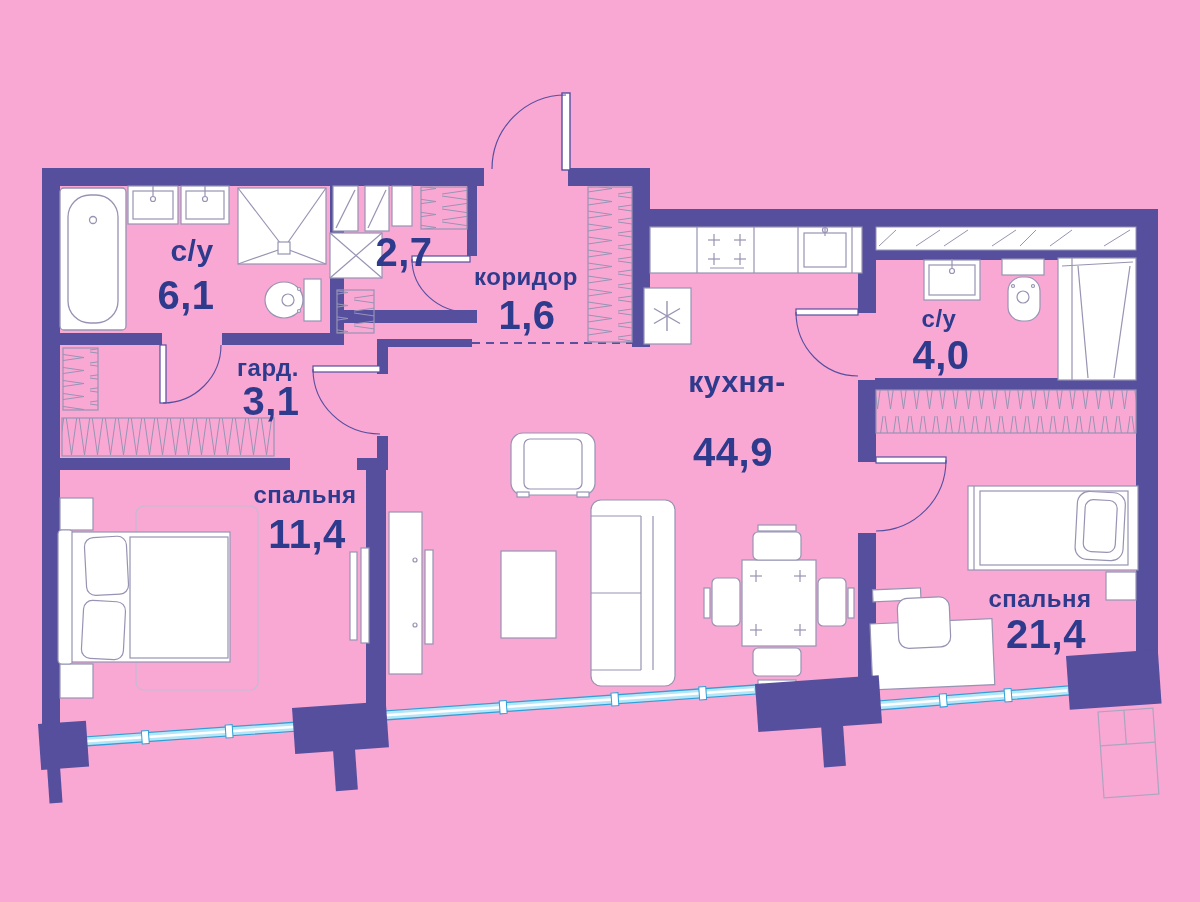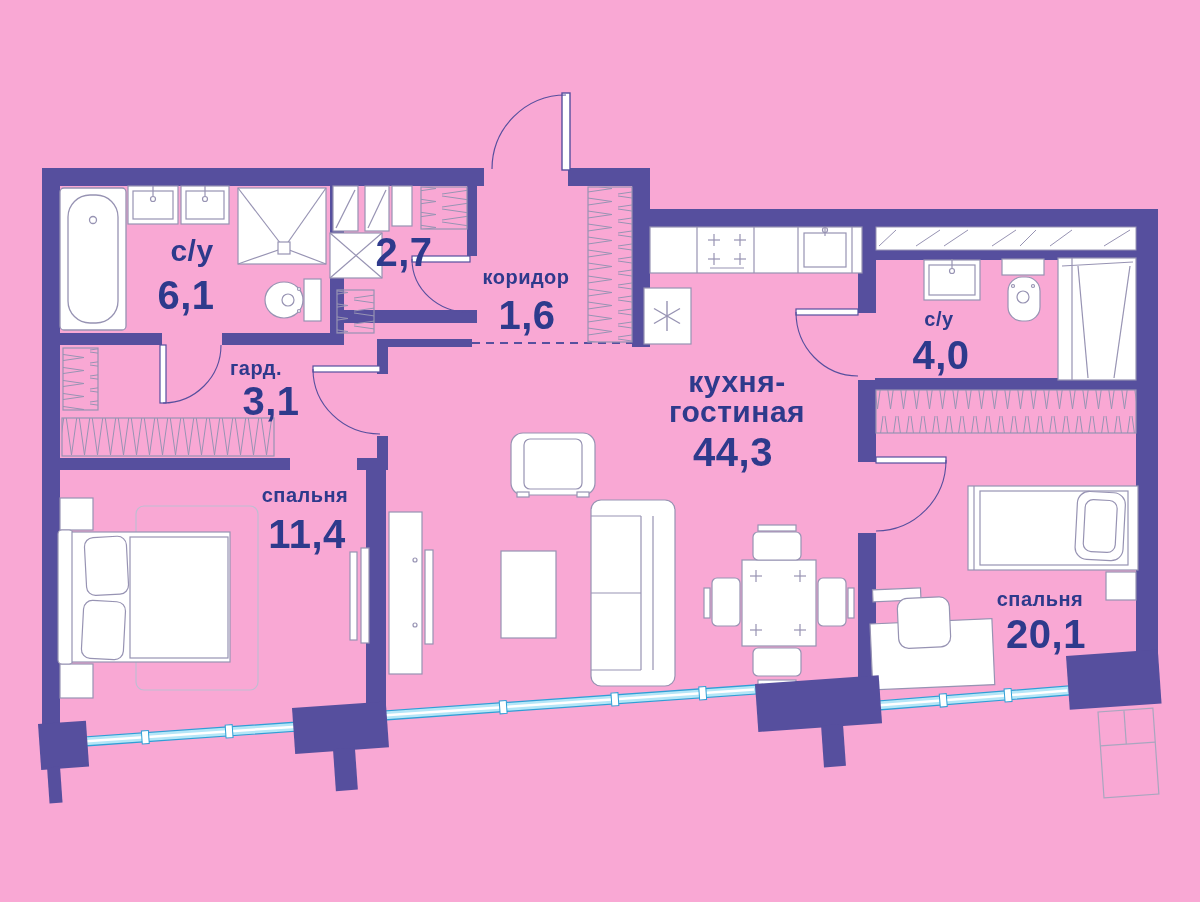--- a/index.html
+++ b/index.html
@@ -1,21 +1,21 @@
 <!DOCTYPE html>
 <html><head>
 <meta charset="utf-8">
 <style>
   html,body{margin:0;padding:0;background:#ffffff;}
   .stage{position:relative;width:1200px;height:902px;background:#f9a8d4;overflow:hidden;
          font-family:"Liberation Sans",sans-serif;text-decoration:underline;}
   .plan-svg{position:absolute;left:0;top:0;}
   .room-label{position:absolute;transform:translate(-50%,-50%);color:#2e3a8c;
               font-weight:600;text-align:center;white-space:nowrap;letter-spacing:0.5px;}
-  .lbl-name{font-size:20px;}
+  .lbl-name{font-size:24px;}
   .lbl-name-lg{font-size:30px;}
   .lbl-area{font-size:40px;}
   .lbl-area-lg{font-size:40px;}
 </style>
 </head>
 <body>
 
 <div class="stage">
 <svg class="plan-svg" width="1200" height="902" viewBox="0 0 1200 902">
   <defs>
@@ -310,28 +310,27 @@
 </svg>
 
 <div class="room-label lbl-name-lg" style="left:192px;top:251px">с/у</div>
 <div class="room-label lbl-area-lg" style="left:186px;top:295px">6,1</div>
 
 <div class="room-label lbl-area" style="left:404px;top:252px">2,7</div>
 
 <div class="room-label lbl-name" style="left:526px;top:277px">коридор</div>
 <div class="room-label lbl-area" style="left:527px;top:315px">1,6</div>
 
-<div class="room-label lbl-name" style="left:256px;top:368px">гард.</div>
+<div class="room-label lbl-name" style="left:268px;top:368px">гард.</div>
 <div class="room-label lbl-area" style="left:271px;top:401px">3,1</div>
 
 <div class="room-label lbl-name" style="left:305px;top:495px">спальня</div>
 <div class="room-label lbl-area-lg" style="left:307px;top:534px">11,4</div>
 
 <div class="room-label lbl-name-lg" style="left:737px;top:382px">кухня-</div>
-<div class="room-label lbl-name-lg" style="left:737px;top:412px">гостиная</div>
-<div class="room-label lbl-area-lg" style="left:733px;top:452px">44,3</div>
+<div class="room-label lbl-area-lg" style="left:733px;top:452px">44,9</div>
 
 <div class="room-label lbl-name" style="left:939px;top:319px">с/у</div>
 <div class="room-label lbl-area" style="left:941px;top:355px">4,0</div>
 
 <div class="room-label lbl-name" style="left:1040px;top:599px">спальня</div>
-<div class="room-label lbl-area-lg" style="left:1046px;top:634px">20,1</div>
+<div class="room-label lbl-area-lg" style="left:1046px;top:634px">21,4</div>
 </div>
 
 </body></html>

